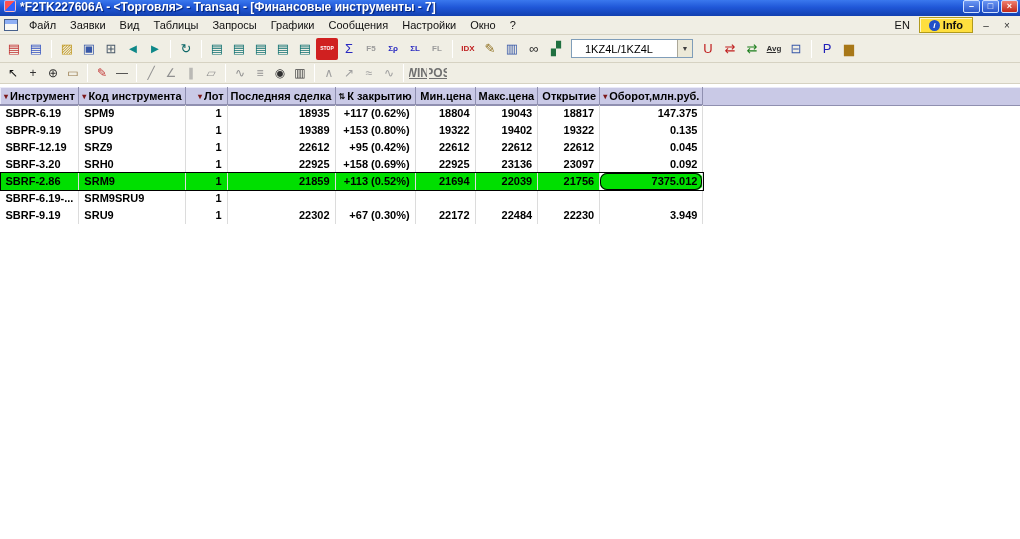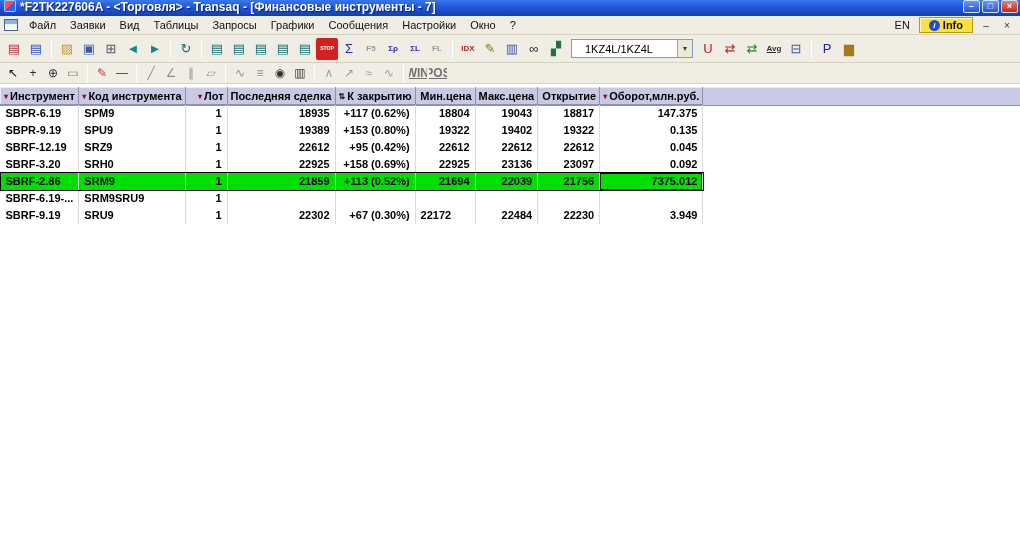--- a/index.html
+++ b/index.html
@@ -67,21 +67,21 @@
   table { border-collapse:collapse; position:relative; z-index:1; font-size:11px; }
   th { background:var(--hbg,#c9c9e6); height:17px; font-weight:bold; padding:0 3px;
     border-top:1px solid #eaeaf8; border-left:1px solid #eaeaf8;
     border-right:1px solid #8f8fb0; border-bottom:1px solid #8f8fb0;
     white-space:nowrap; overflow:hidden; color:#000; }
   .hmark { font-size:8px; margin-right:2px; vertical-align:1px; }
   td { height:17px; line-height:17px; padding:0 5px; font-weight:bold; color:#000;
     border-right:1px solid #dcdcdc; white-space:nowrap; overflow:hidden; }
   tr.selected td { background:var(--sel,#00df00); }
   tr.selected { outline:1px solid #000; }
-  tr.selected td:last-child { box-shadow:inset 0 0 0 1px #000; }
+  tr.selected td:last-child { box-shadow:inset 0 0 0 1px #000;border-radius:7px; }
 </style>
 </head>
 <body>
 
 <div class="window">
 
   <div class="titlebar">
     <span class="app-icon"></span>
     <span class="title-text">*F2TK227606A - &lt;Торговля&gt; - Transaq - [Финансовые инструменты - 7]</span>
     <span class="win-controls">
@@ -268,21 +268,21 @@
             <td style="text-align: right;"></td>
             <td style="text-align: right;"></td>
             <td style="text-align: right;"></td>
           </tr>
           <tr>
             <td style="text-align: left;">SBRF-9.19</td>
             <td style="text-align: left;">SRU9</td>
             <td style="text-align: right;">1</td>
             <td style="text-align: right;">22302</td>
             <td style="text-align: right;">+67 (0.30%)</td>
-            <td style="">22172</td>
+            <td style="text-align: right;">22172</td>
             <td style="text-align: right;">22484</td>
             <td style="text-align: right;">22230</td>
             <td style="text-align: right;">3.949</td>
           </tr>
         </tbody>
     </table>
   </div>
 
 </div>
 

